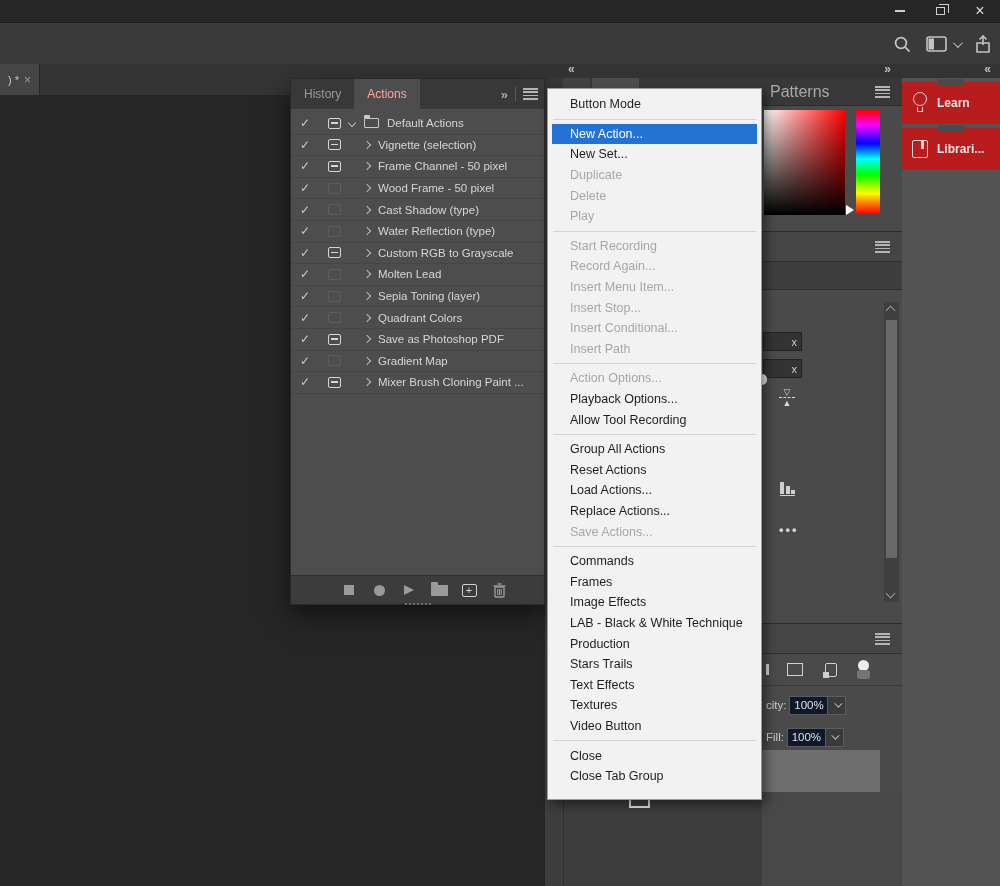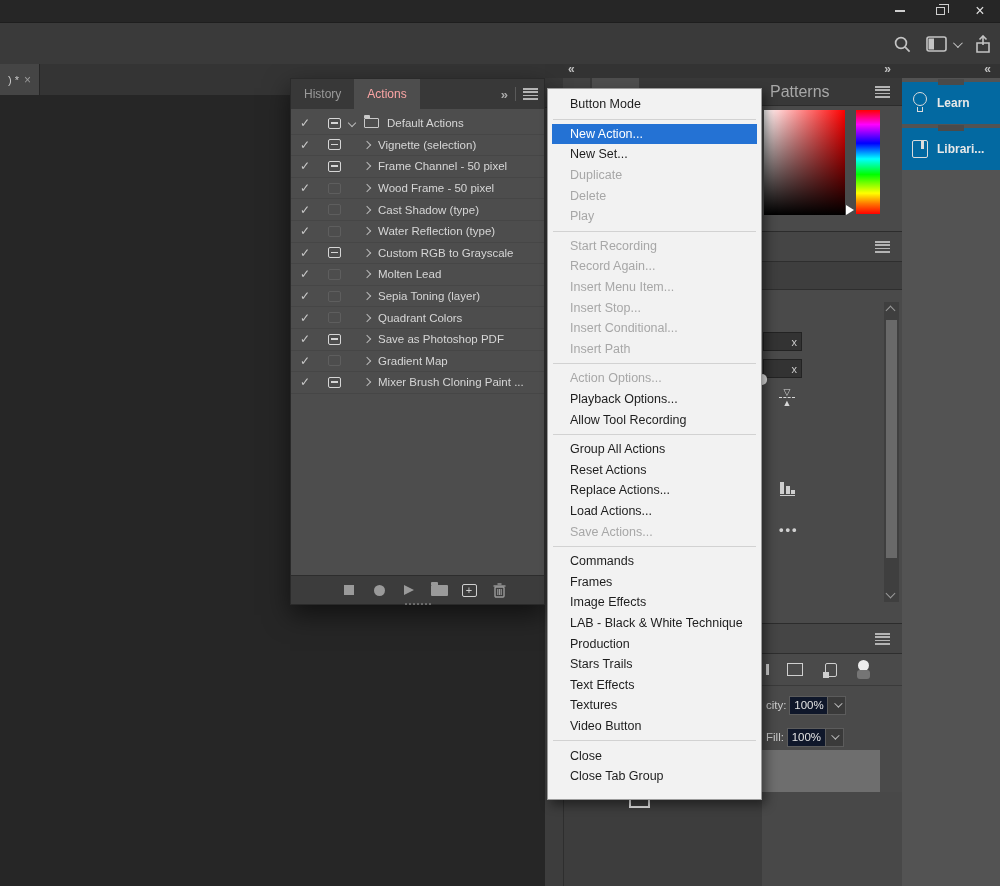--- a/index.html
+++ b/index.html
@@ -109,21 +109,21 @@
   .prop-label { margin-left:4px; color:#cccccc; font-size:11.5px; }
   .val-box { margin-left:3px; width:39px; height:19px; background:#0f172a; border:1px solid #5c5c5c; color:#e2e2e2; font-size:11.5px; display:flex; align-items:center; justify-content:center; }
   .val-chev { width:18px; height:19px; background:#3a3a3a; border:1px solid #5c5c5c; border-left:none; display:flex; align-items:center; justify-content:center; }
   .val-chev i { width:6px; height:6px; border-right:1.5px solid #bdbdbd; border-bottom:1.5px solid #bdbdbd; transform:rotate(45deg) translateY(-2px); }
   .sel-layer-row { position:absolute; left:0; top:96px; width:118px; height:42px; background:#6e6e6e; }
   .layers-rest { position:absolute; left:0; right:0; top:138px; bottom:0; background:#484848; }
 
   
   .far-right { position:absolute; left:902px; top:60px; width:98px; height:826px; background:#535353; z-index:2; }
   .fr-strip { height:18px; background:#333333; display:flex; align-items:center; justify-content:flex-end; padding-right:10px; }
-  .fr-tile { position:relative; margin-top:4px; height:42px; background:#0369a1; display:flex; align-items:center; }
+  .fr-tile { position:relative; margin-top:4px; height:42px; background:#b91c1c; display:flex; align-items:center; }
   .fr-smudge { position:absolute; left:36px; top:-3px; width:26px; height:6px; background:#4a4a4a; }
   .fr-label { margin-left:9px; color:#e8e8e8; font-size:12px; font-weight:bold; }
   .bulb { margin-left:10px; width:16px; height:22px; position:relative; flex:none; }
   .bulb .globe { position:absolute; left:1px; top:0; width:14px; height:14px; border:1.6px solid #dcdcdc; border-radius:50%; }
   .bulb .base { position:absolute; left:5px; bottom:2px; width:6px; height:5px; border:1.4px solid #dcdcdc; border-top:none; }
   .book { margin-left:10px; width:16px; height:18px; border:1.6px solid #dcdcdc; border-radius:2px; position:relative; flex:none; }
   .book::after { content:''; position:absolute; right:3px; top:-1px; width:3px; height:9px; background:#dcdcdc; }
 
   
   .context-menu { position:absolute; left:547px; top:88px; width:215px; height:712px; background:#f2f2f2; border:1px solid #9b9b9b; box-shadow:4px 5px 10px rgba(0,0,0,.45); z-index:10; padding:5px 4px; display:flex; flex-direction:column; }
@@ -422,22 +422,22 @@
     <div class="menu-item disabled">Insert Stop...</div>
     <div class="menu-item disabled">Insert Conditional...</div>
     <div class="menu-item disabled">Insert Path</div>
     <div class="menu-sep"></div>
     <div class="menu-item disabled">Action Options...</div>
     <div class="menu-item">Playback Options...</div>
     <div class="menu-item">Allow Tool Recording</div>
     <div class="menu-sep"></div>
     <div class="menu-item">Group All Actions</div>
     <div class="menu-item">Reset Actions</div>
+    <div class="menu-item">Load Actions...</div>
     <div class="menu-item">Replace Actions...</div>
-    <div class="menu-item">Load Actions...</div>
     <div class="menu-item disabled">Save Actions...</div>
     <div class="menu-sep"></div>
     <div class="menu-item">Commands</div>
     <div class="menu-item">Frames</div>
     <div class="menu-item">Image Effects</div>
     <div class="menu-item">LAB - Black &amp; White Technique</div>
     <div class="menu-item">Production</div>
     <div class="menu-item">Stars Trails</div>
     <div class="menu-item">Text Effects</div>
     <div class="menu-item">Textures</div>

